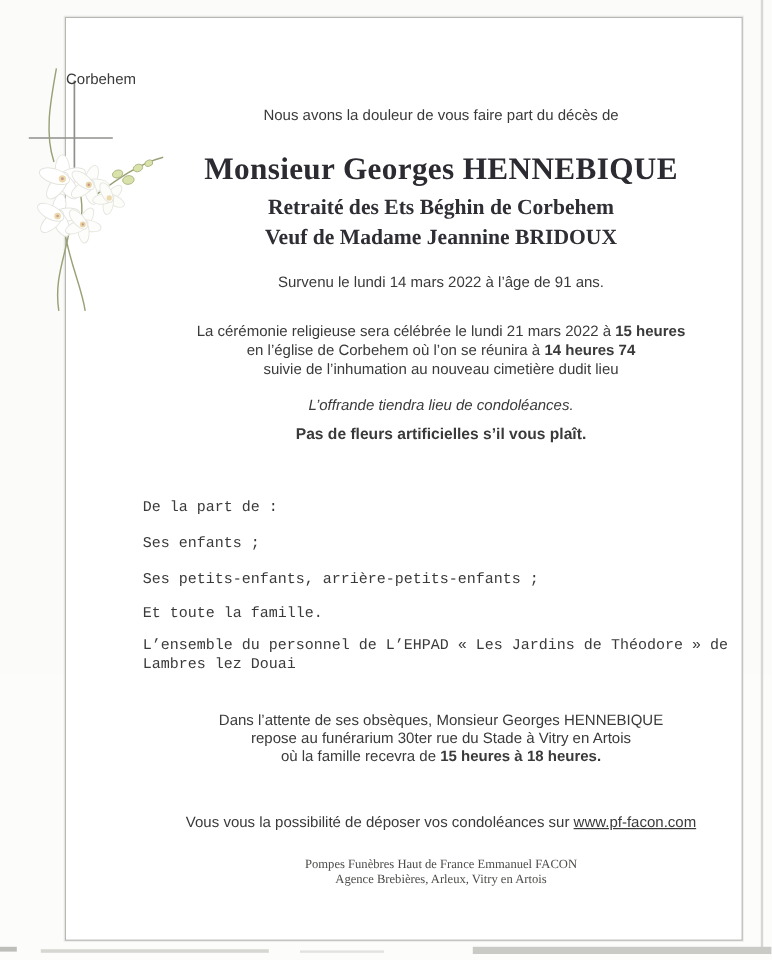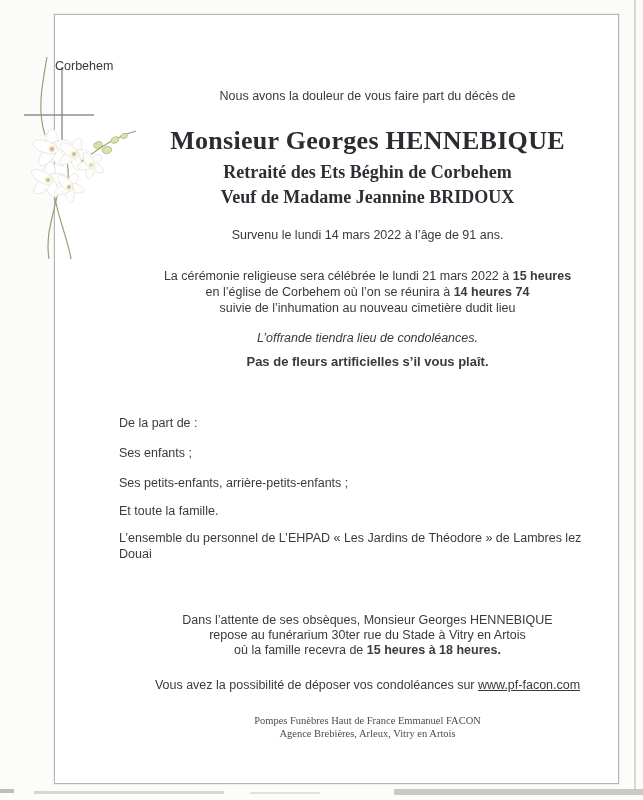--- a/index.html
+++ b/index.html
@@ -34,21 +34,21 @@
   .paper {
     position: absolute;
     left: 54px; top: 14px;
     width: 563px; height: 768px;
     background: #ffffff;
     border: 1px solid #b6b6b3;
     box-shadow: 0 0 0 1px rgba(220,220,218,0.4);
   }
   .blk { position: absolute; color: #3a3a3a; }
   .center { left: 64px; right: 2px; text-align: center; }
-  .left   { left: 64px; right: 2px; text-align: left; }
+  .left   { left: 64px; right: 2px; text-align: left; font-family: Liberation Mono, monospace; }
 
   .body-text { font-size: 12.5px; line-height: 16px; }
 
   .city      { top: 43px;  font-size: 12.5px; }
   .intro     { top: 73px;  font-size: 12.5px; }
 
   .name {
     top: 112px;
     margin: 0;
     font-family: "Liberation Serif", serif;
@@ -72,21 +72,21 @@
   .ceremony  { top: 253px; }
   .offering  { top: 315px; font-style: italic; }
   .noflowers { top: 339px; font-weight: 700; font-size: 13px; }
 
   .family-heading { top: 400px; }
   .family-0       { top: 430px; }
   .family-1       { top: 460px; }
   .family-2       { top: 488px; }
   .staff          { top: 515px; }
 
-  .repose { top: 578px; line-height: 15px; margin-top: 20px; }
+  .repose { top: 578px; line-height: 15px; }
   .condolences { top: 662px; font-size: 12.5px; }
   .site-link {
     color: #3a3a3a;
     text-decoration: underline;
     cursor: pointer;
   }
   .footer {
     top: 700px;
     font-family: "Liberation Serif", serif;
     font-size: 10.5px;
@@ -222,21 +222,21 @@
     <div class="blk body-text left family-2">Et toute la famille.</div>
     <div class="blk body-text left staff">L’ensemble du personnel de L’EHPAD « Les Jardins de Théodore » de Lambres lez Douai</div>
 
     <div class="blk body-text center repose">
       <div>Dans l’attente de ses obsèques, Monsieur Georges HENNEBIQUE</div>
       <div>repose au funérarium 30ter rue du Stade à Vitry en Artois</div>
       <div><span>où la famille recevra de </span><b>15 heures à 18 heures.</b></div>
     </div>
 
     <div class="blk body-text center condolences">
-      <span>Vous avez la possibilité de déposer vos condoléances sur </span><a class="site-link">www.pf-facon.com</a>
+      <span>Vous vous la possibilité de déposer vos condoléances sur </span><a class="site-link">www.pf-facon.com</a>
     </div>
 
     <div class="blk center footer">
       <div>Pompes Funèbres Haut de France Emmanuel FACON</div>
       <div>Agence Brebières, Arleux, Vitry en Artois</div>
     </div>
 
   </div>
 </div>
 

